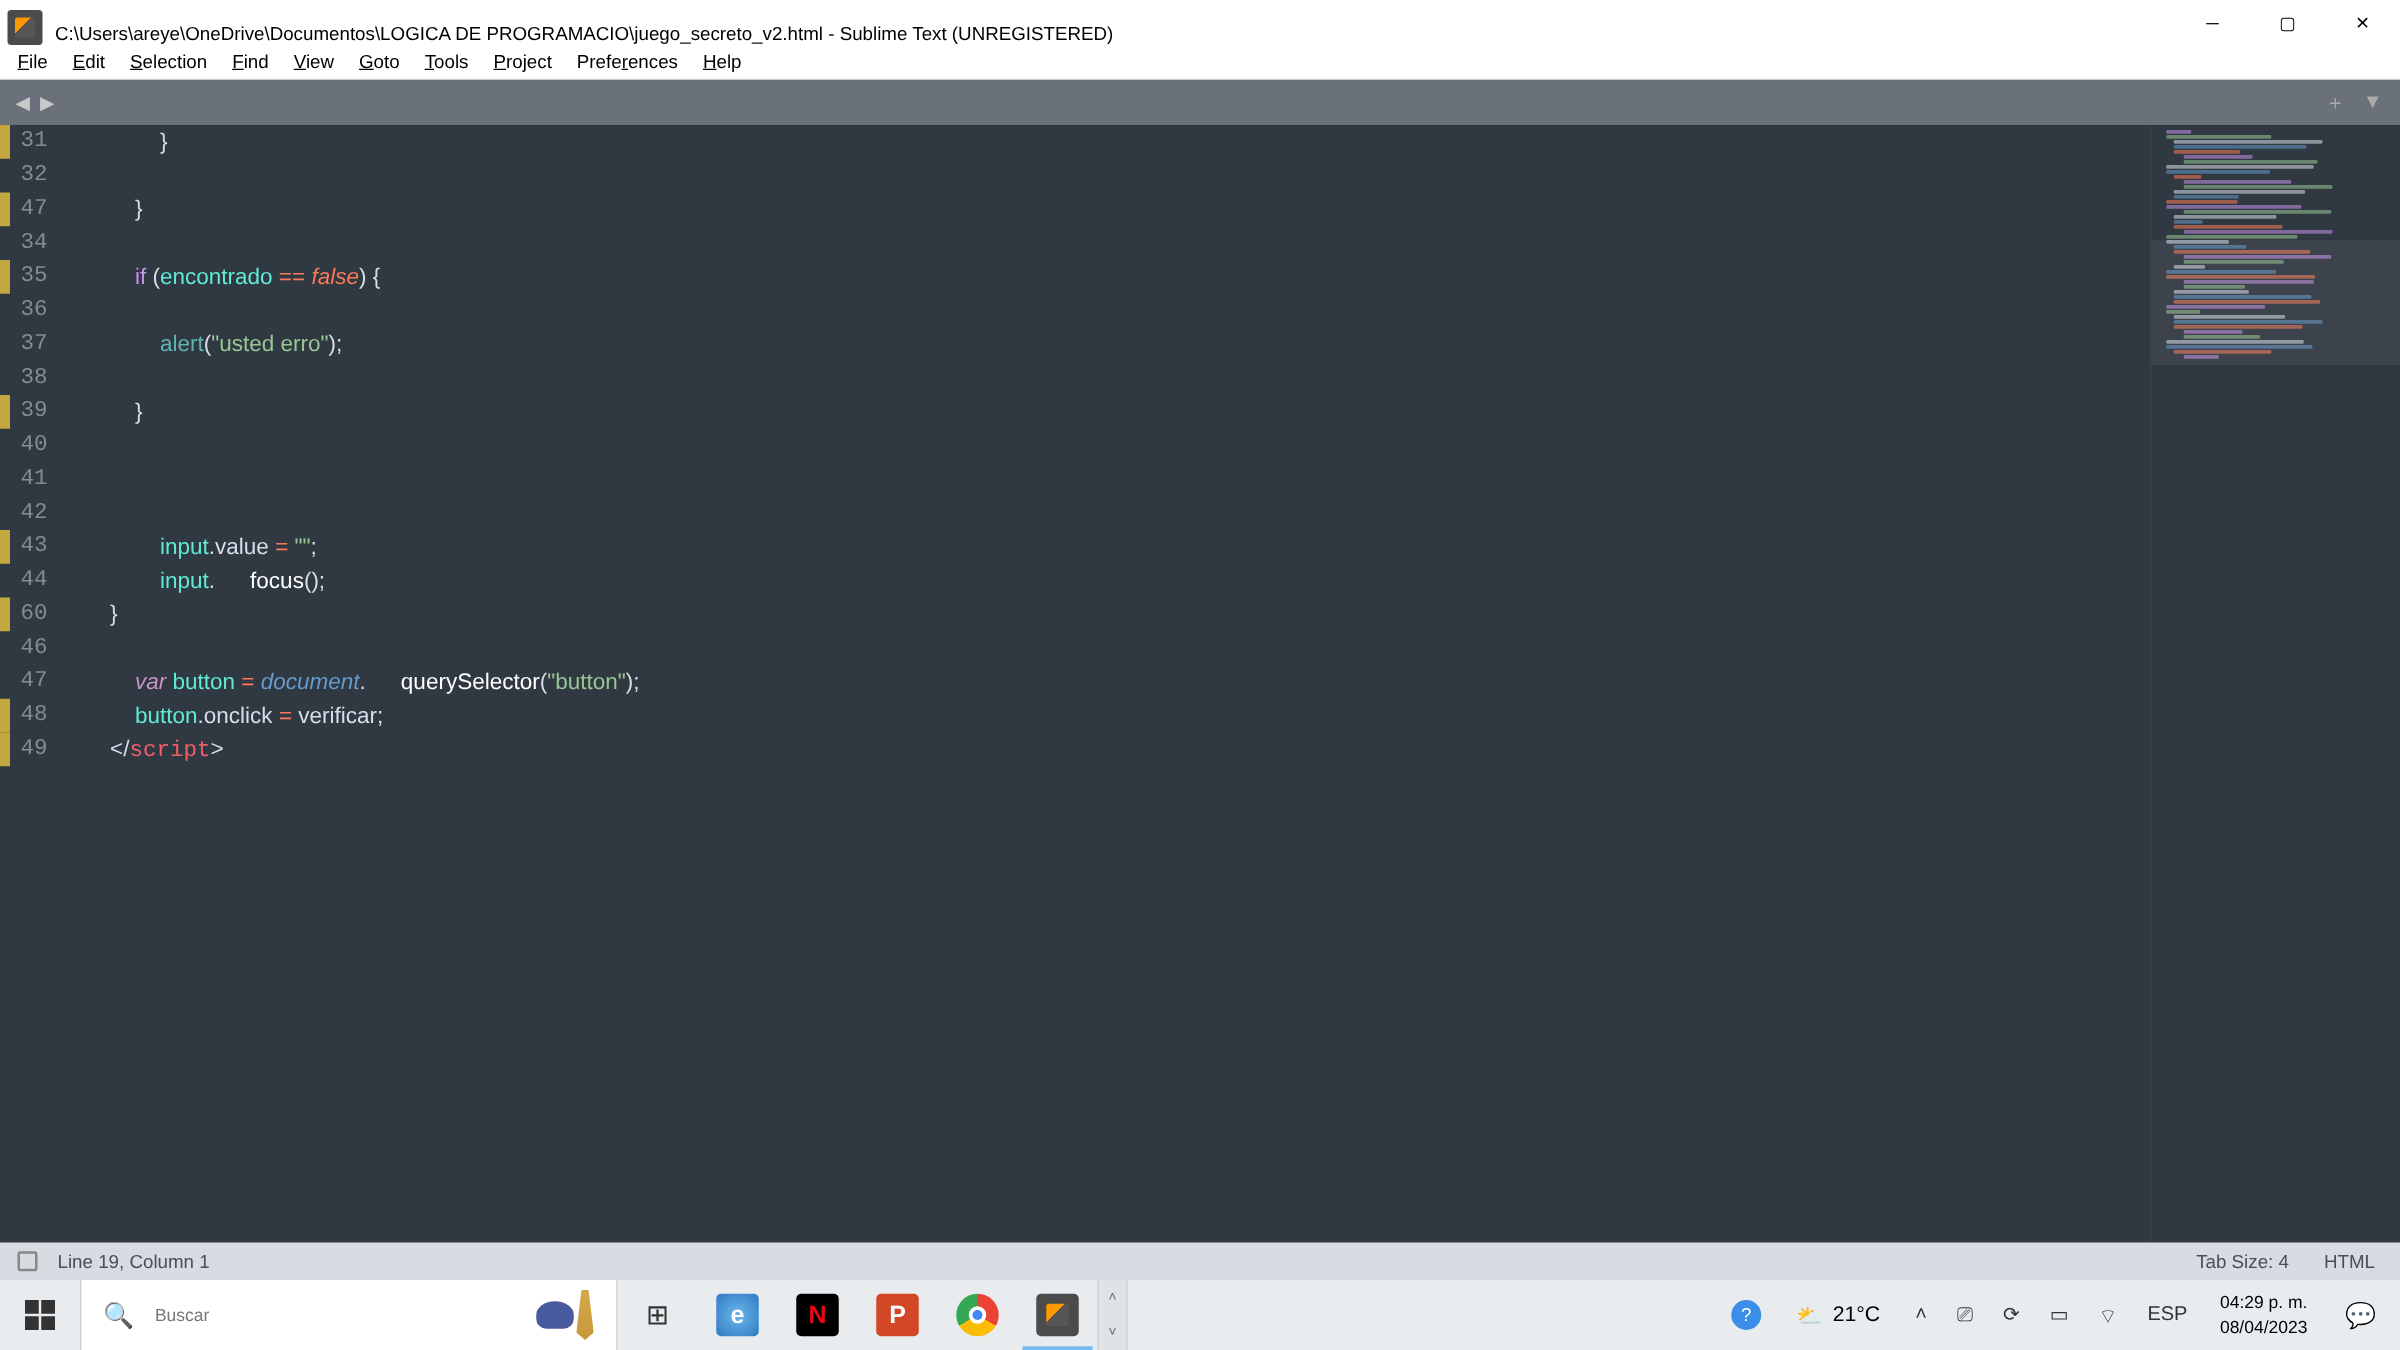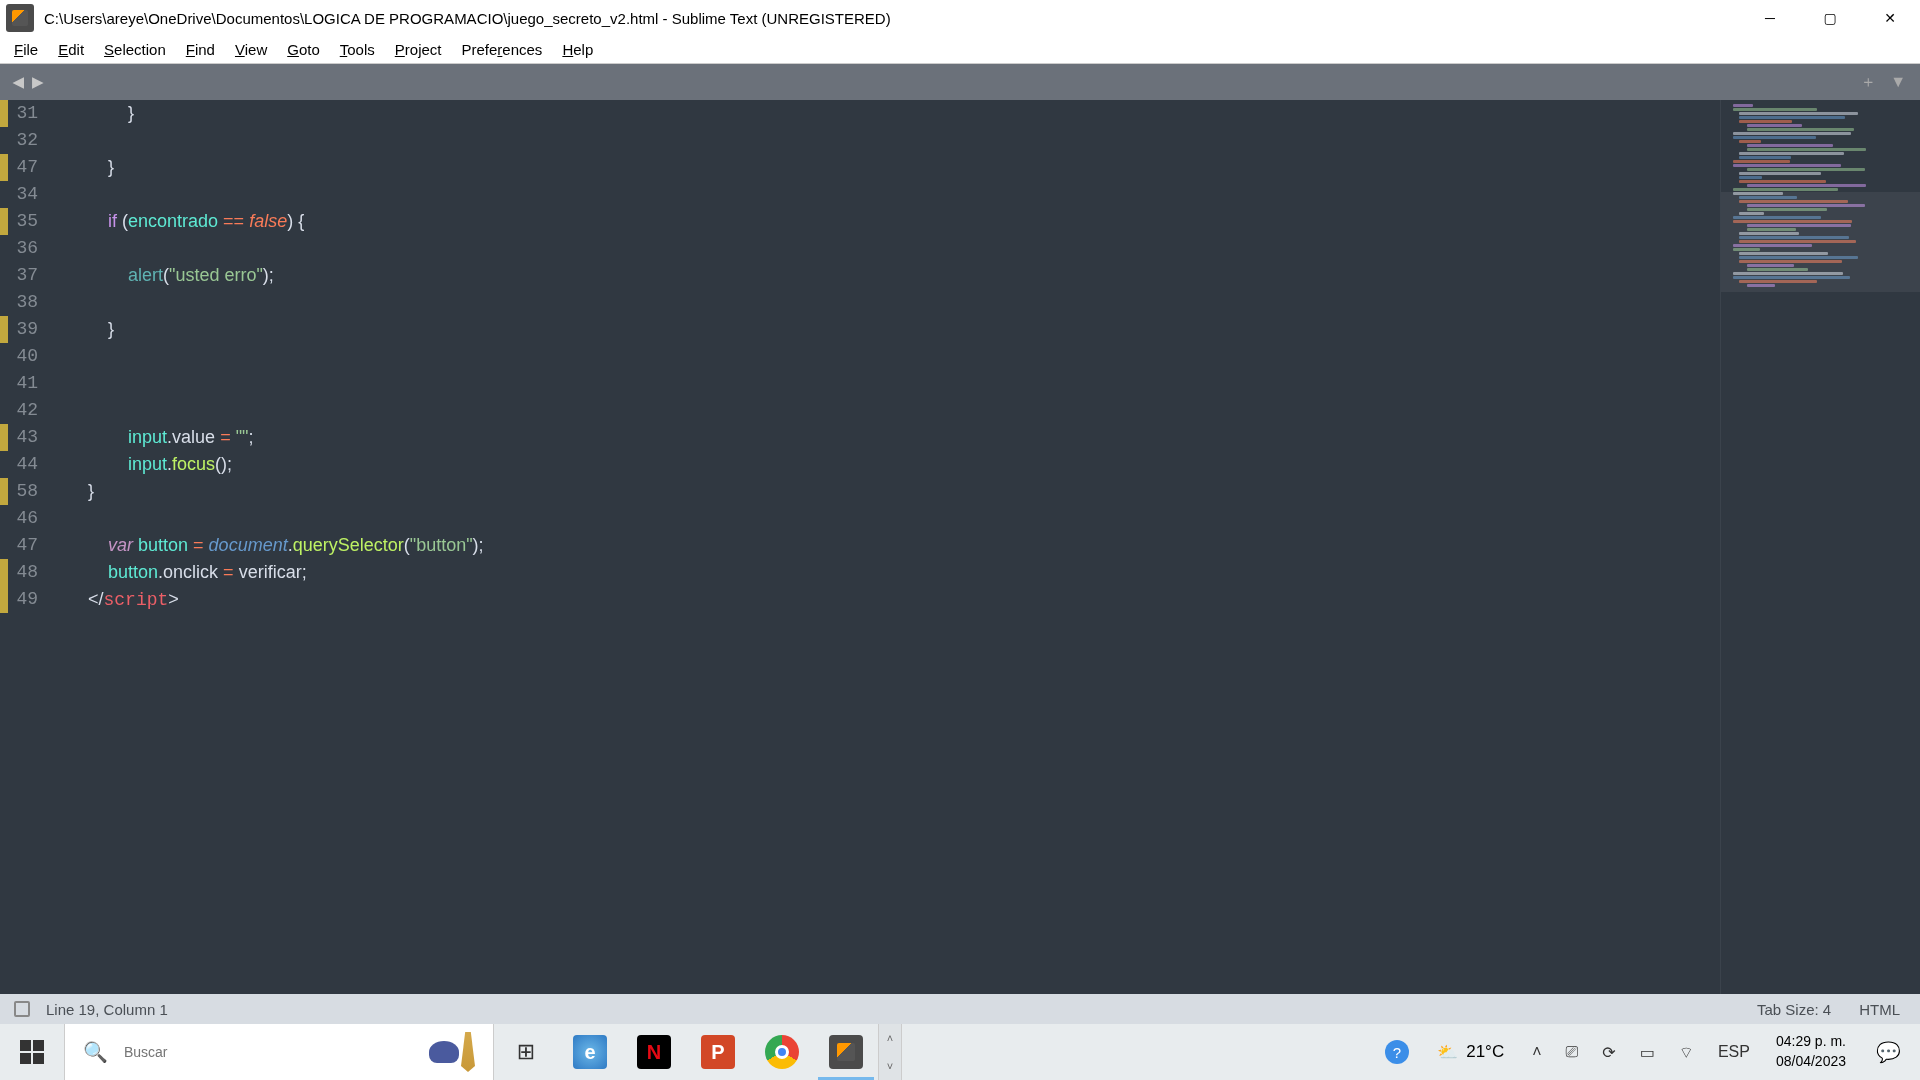--- a/index.html
+++ b/index.html
@@ -1,19 +1,19 @@
 <!DOCTYPE html>
 <html><head>
 <meta charset="utf-8">
 <style>
 * { margin:0; padding:0; box-sizing:border-box; font-family:"Segoe UI",Tahoma,sans-serif; user-select:none; }
 body { width:1920px; height:1080px; overflow:hidden; background:#303841; position:relative; }
 
 
-.titlebar { height:36px; background:#fff; display:flex; align-items:center; color:#000; font-size:15px; }
+.titlebar { height:36px; background:#fff; display:flex; align-items:flex-end; color:#000; font-size:15px; }
 .titlebar .st-logo { width:28px; height:28px; margin:0 6px; background:#4b4b4b; border-radius:3px; display:flex; align-items:center; justify-content:center; }
 .titlebar .st-logo-inner { width:16px; height:16px; background:linear-gradient(135deg,#ff9800 40%,#555 40%); border-radius:2px; }
 .titlebar .title-text { flex:1; padding-left:4px; }
 .titlebar .win-btns { display:flex; height:100%; }
 .titlebar .win-btn { width:60px; display:flex; align-items:center; justify-content:center; font-size:14px; }
 
 
 .menubar { height:28px; background:#fff; display:flex; align-items:center; padding:0 4px; border-bottom:1px solid #ccc; font-size:15px; }
 .menubar .menu-item { padding:2px 10px; }
 .menubar .menu-item .ul { text-decoration:underline; }
@@ -35,21 +35,21 @@
 .gutter { position:absolute; left:0; top:0; width:50px; text-align:right; padding-right:12px; }
 .gutter .ln { height:27px; line-height:27px; color:#848b93; font-family:Consolas,"Courier New",monospace; font-size:18px; }
 .code { position:absolute; left:58px; right:0; top:0; font-family:Consolas,"Courier New",monospace; font-size:18px; line-height:27px; color:#d8dee9; white-space:pre; }
 .code .row { height:27px; padding-left:30px; }
 .tok-punc { color:#d8dee9; }
 .tok-kw { color:#c792ea; }
 .tok-op { color:#f97b58; }
 .tok-const { color:#f97b58; font-style:italic; }
 .tok-str { color:#99c794; }
 .tok-func { color:#5fb3b3; }
-.tok-method { color:#bef264; }
+.tok-method { color:#ffffff;margin-left:28px; }
 .tok-obj { color:#5eead4; }
 .tok-prop { color:#d8dee9; }
 .tok-var { color:#c594c5; font-style:italic; }
 .tok-doc { color:#6699cc; font-style:italic; }
 .tok-tag { color:#ec5f67;font-family:Liberation Mono, monospace; }
 
 
 .minimap { width:200px; background:#303841; position:relative; border-left:1px solid #3b434c; }
 .mini-content { position:absolute; top:4px; left:8px; right:8px; }
 .mini-line { height:3px; margin-bottom:1px; border-radius:1px; }
@@ -145,21 +145,21 @@
         <div class="ln">35</div>
         <div class="ln">36</div>
         <div class="ln">37</div>
         <div class="ln">38</div>
         <div class="ln">39</div>
         <div class="ln">40</div>
         <div class="ln">41</div>
         <div class="ln">42</div>
         <div class="ln">43</div>
         <div class="ln">44</div>
-        <div class="ln">58</div>
+        <div class="ln">60</div>
         <div class="ln">46</div>
         <div class="ln">47</div>
         <div class="ln">48</div>
         <div class="ln">49</div>
       </div>
     <div class="code" id="code"><div class="row">        <span class="tok-punc">}</span></div><div class="row"></div><div class="row">    <span class="tok-punc">}</span></div><div class="row"></div><div class="row">    <span class="tok-kw">if</span><span class="tok-punc"> (</span><span class="tok-obj">encontrado </span><span class="tok-op">==</span><span class=""> </span><span class="tok-const">false</span><span class="tok-punc">) {</span></div><div class="row"></div><div class="row">        <span class="tok-func">alert</span><span class="tok-punc">(</span><span class="tok-str">"usted erro"</span><span class="tok-punc">);</span></div><div class="row"></div><div class="row">    <span class="tok-punc">}</span></div><div class="row"></div><div class="row"></div><div class="row"></div><div class="row">        <span class="tok-obj">input</span><span class="tok-punc">.</span><span class="tok-prop">value </span><span class="tok-op">=</span><span class=""> </span><span class="tok-str">""</span><span class="tok-punc">;</span></div><div class="row">        <span class="tok-obj">input</span><span class="tok-punc">.</span><span class="tok-method">focus</span><span class="tok-punc">();</span></div><div class="row"><span class="tok-punc">}</span></div><div class="row"></div><div class="row">    <span class="tok-var">var</span><span class="tok-obj"> button </span><span class="tok-op">=</span><span class=""> </span><span class="tok-doc">document</span><span class="tok-punc">.</span><span class="tok-method">querySelector</span><span class="tok-punc">(</span><span class="tok-str">"button"</span><span class="tok-punc">);</span></div><div class="row">    <span class="tok-obj">button</span><span class="tok-punc">.</span><span class="tok-prop">onclick </span><span class="tok-op">=</span><span class="tok-punc"> verificar;</span></div><div class="row"><span class="tok-punc">&lt;/</span><span class="tok-tag">script</span><span class="tok-punc">&gt;</span></div></div>
   </div>
   <div class="minimap">
     <div class="mini-content" id="mini">
         <div class="mini-line" style="margin-left: 4px; width: 20px; background: rgb(199, 146, 234); opacity: 0.55;"></div>

